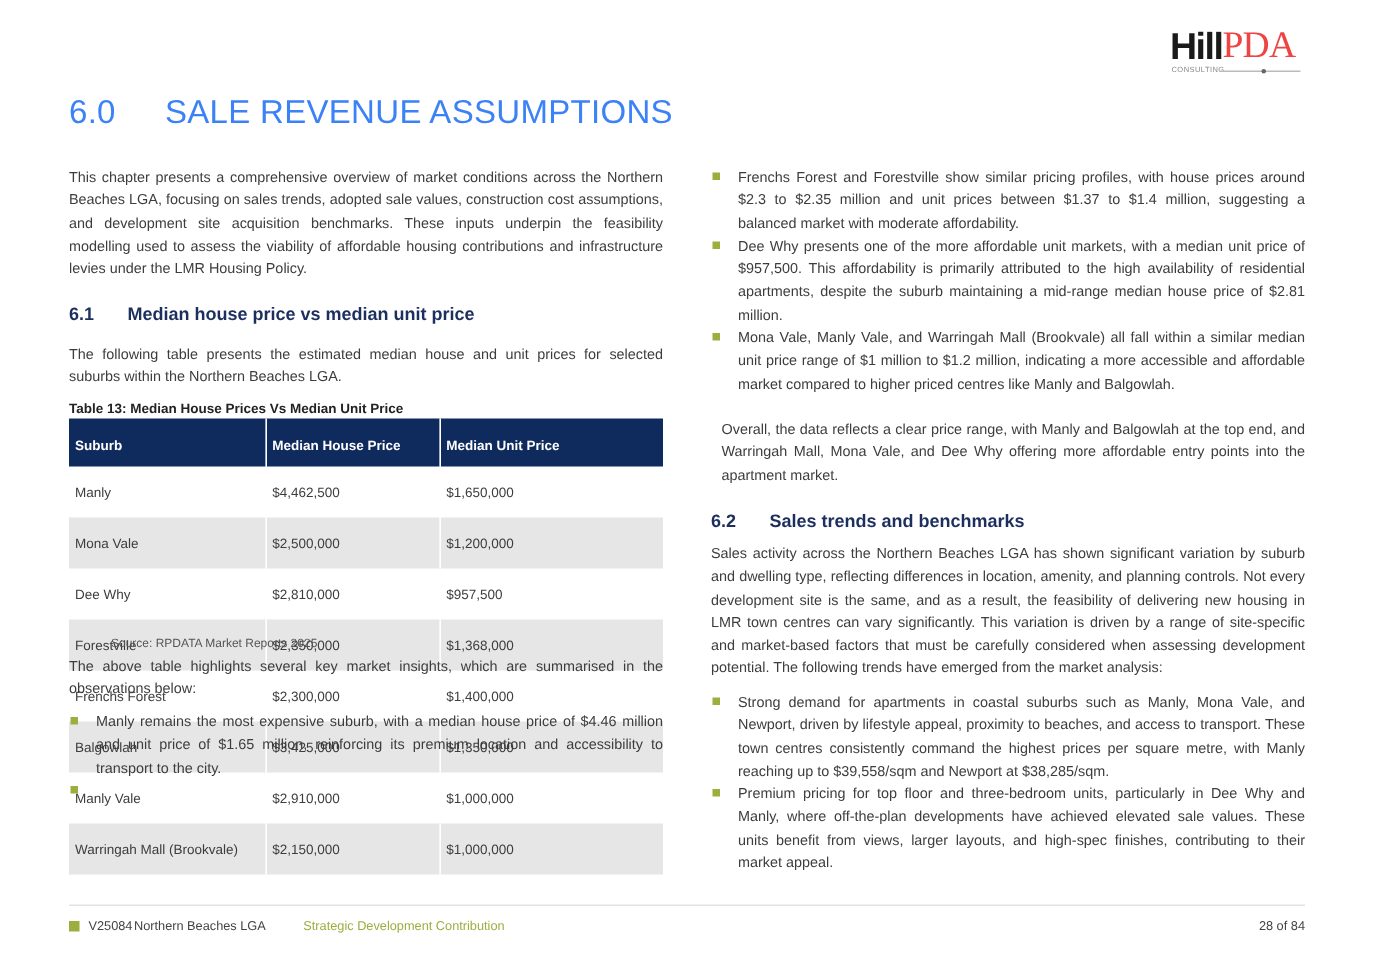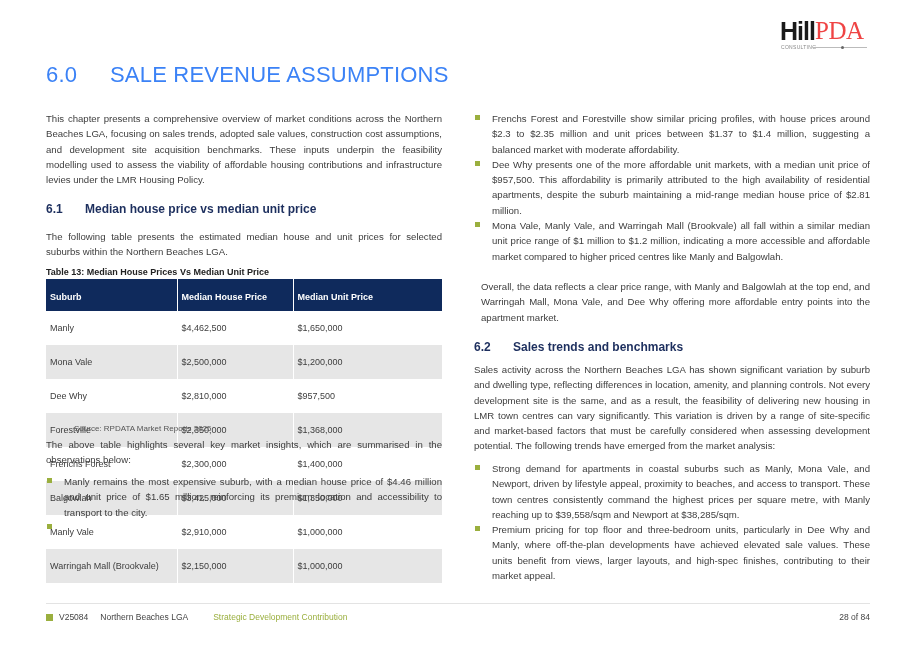--- a/index.html
+++ b/index.html
@@ -36,21 +36,21 @@
   table.prices .c2 { width: 116px; }
   .source { font-size: 8px; color: #555; }
 
   ul.bullets { list-style: none; }
   ul.bullets li { position: relative; padding-left: 18px; font-size: 9.6px; line-height: 15.3px; text-align: justify; color: #3d3d3d; }
   ul.bullets li .bullet { position: absolute; left: 1px; top: 4px; width: 5px; height: 5px; background: #9aaf3e; }
 
   .footer-rule { position: absolute; left: 46px; top: 603px; width: 824px; height: 1px; background: #e3e3e3; }
   .footer { position: absolute; left: 46px; top: 612px; width: 824px; font-size: 8.5px; color: #444; display: flex; align-items: center; }
   .footer .sq { width: 7px; height: 7px; background: #9aaf3e; margin-right: 6px; }
-  .footer .ref { margin-right: 12px; }
+  .footer .ref { margin-right: 1px; }
   .footer .lga { margin-right: 25px; }
   .footer .doc { color: #9aaf3e; }
   .footer .page { margin-left: auto; color: #444; }
 </style>
 </head>
 <body>
 
 <div class="logo">
   <span class="hill">Hill</span>
   <span class="pda">PDA</span>

